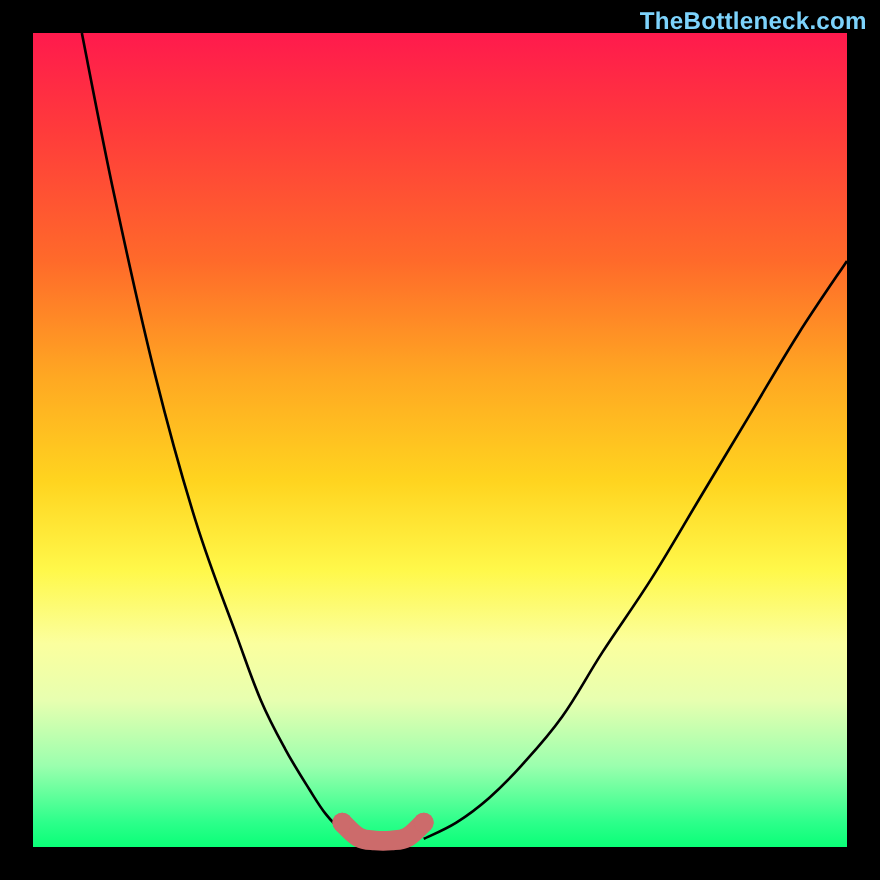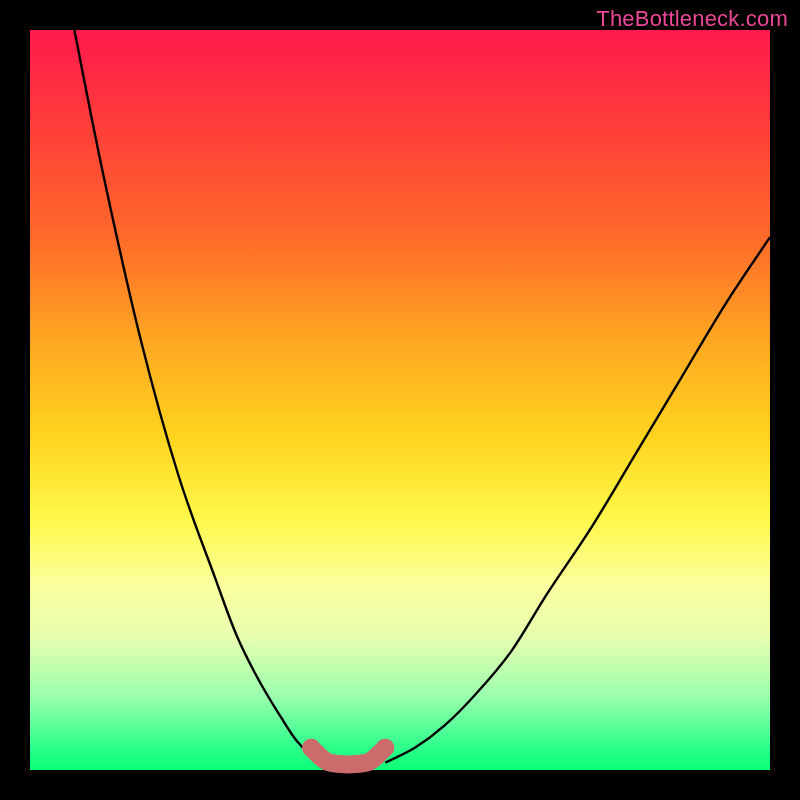--- a/index.html
+++ b/index.html
@@ -34,23 +34,23 @@
       #e7ffb0 82%,
       #9bffae 90%,
       #2cff8a 97%,
       #0aff77 100%
     );
   }
   .watermark {
     position: absolute;
     top: 6px;
     right: 12px;
-    color: #ec4899;
+    color: #7dd3fc;
     font-size: 22px;
-    font-weight: 400;
+    font-weight: 700;
     letter-spacing: 0.2px;
     user-select: none;
   }
   svg.curves {
     position: absolute;
     left: 0;
     top: 0;
     width: 740px;
     height: 740px;
     overflow: visible;

